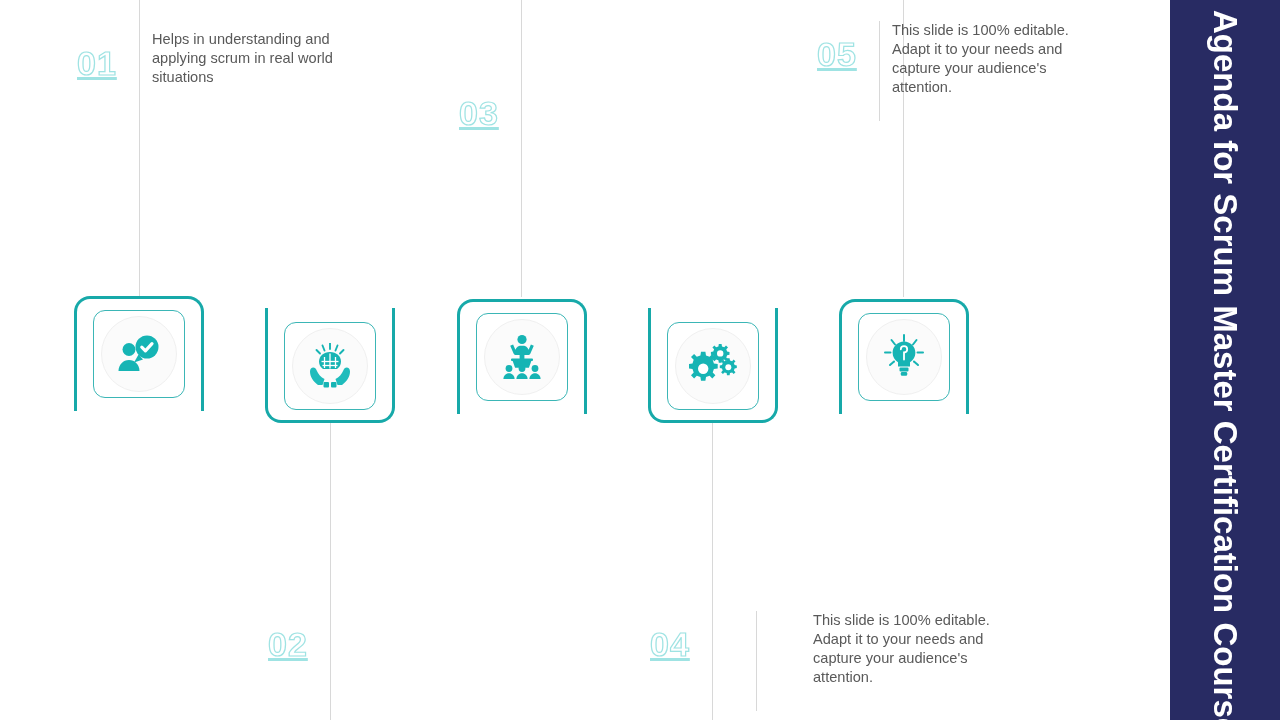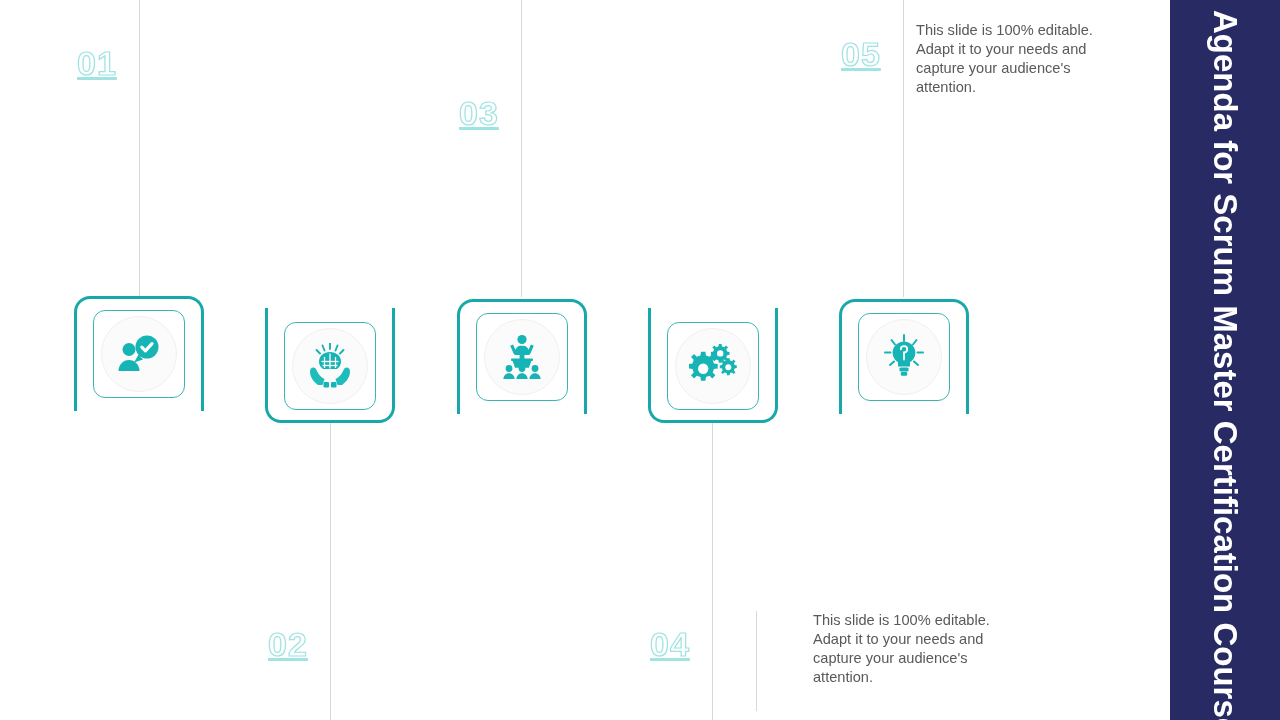--- a/index.html
+++ b/index.html
@@ -106,28 +106,29 @@
 
   <div class="vline" style="left:139px;top:0px;height:297px;"></div>
   <div class="vline" style="left:330px;top:423px;height:297px;"></div>
   <div class="vline" style="left:521px;top:0px;height:297px;"></div>
   <div class="vline" style="left:712px;top:423px;height:297px;"></div>
   <div class="vline" style="left:903px;top:0px;height:297px;"></div>
 
   <div class="tblock" style="left:77px;top:30px;height:90px;">
     <div class="num">01</div>
     <div class="tsep"></div>
+    <div class="tdesc">Helps in understanding and applying scrum in real world situations</div>
   </div>
 
   <div class="tblock" style="left:459px;top:40px;height:90px;align-items:flex-end;">
     <div class="num">03</div>
     <div class="tsep"></div>
   </div>
 
-  <div class="tblock" style="left:841px;top:21px;height:100px;">
+  <div class="tblock" style="left:817px;top:21px;height:100px;">
     <div class="num">05</div>
     <div class="tsep"></div>
     <div class="tdesc">This slide is 100% editable. Adapt it to your needs and capture your audience's attention.</div>
   </div>
 
   <div class="tblock" style="left:268px;top:611px;height:100px;">
     <div class="num">02</div>
     <div class="tsep"></div>
   </div>
 

